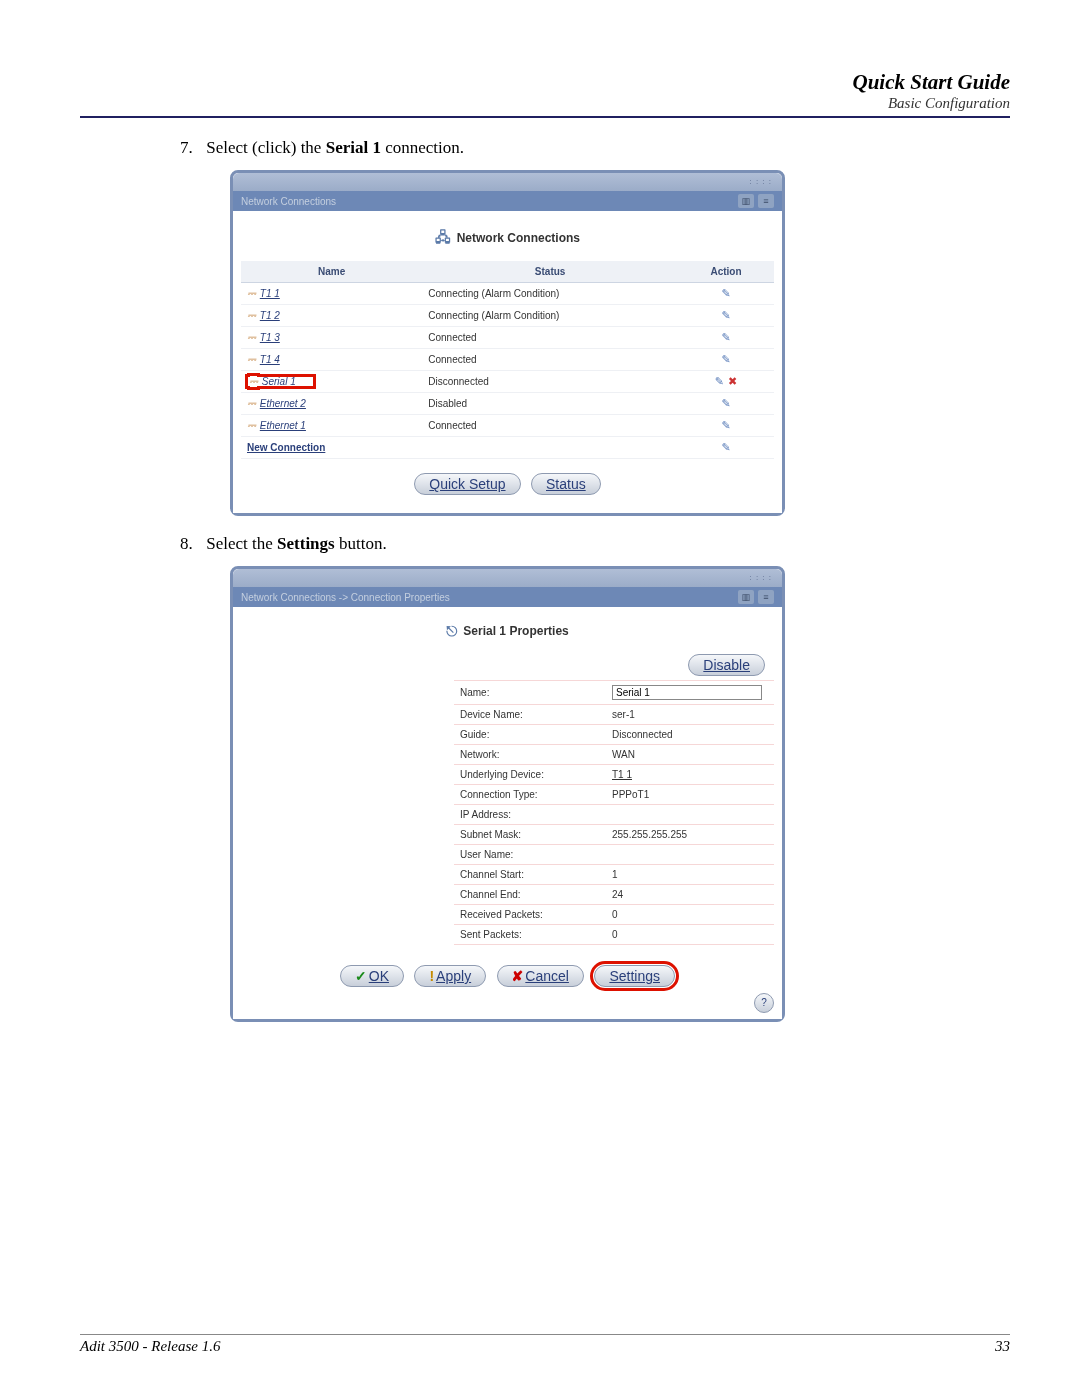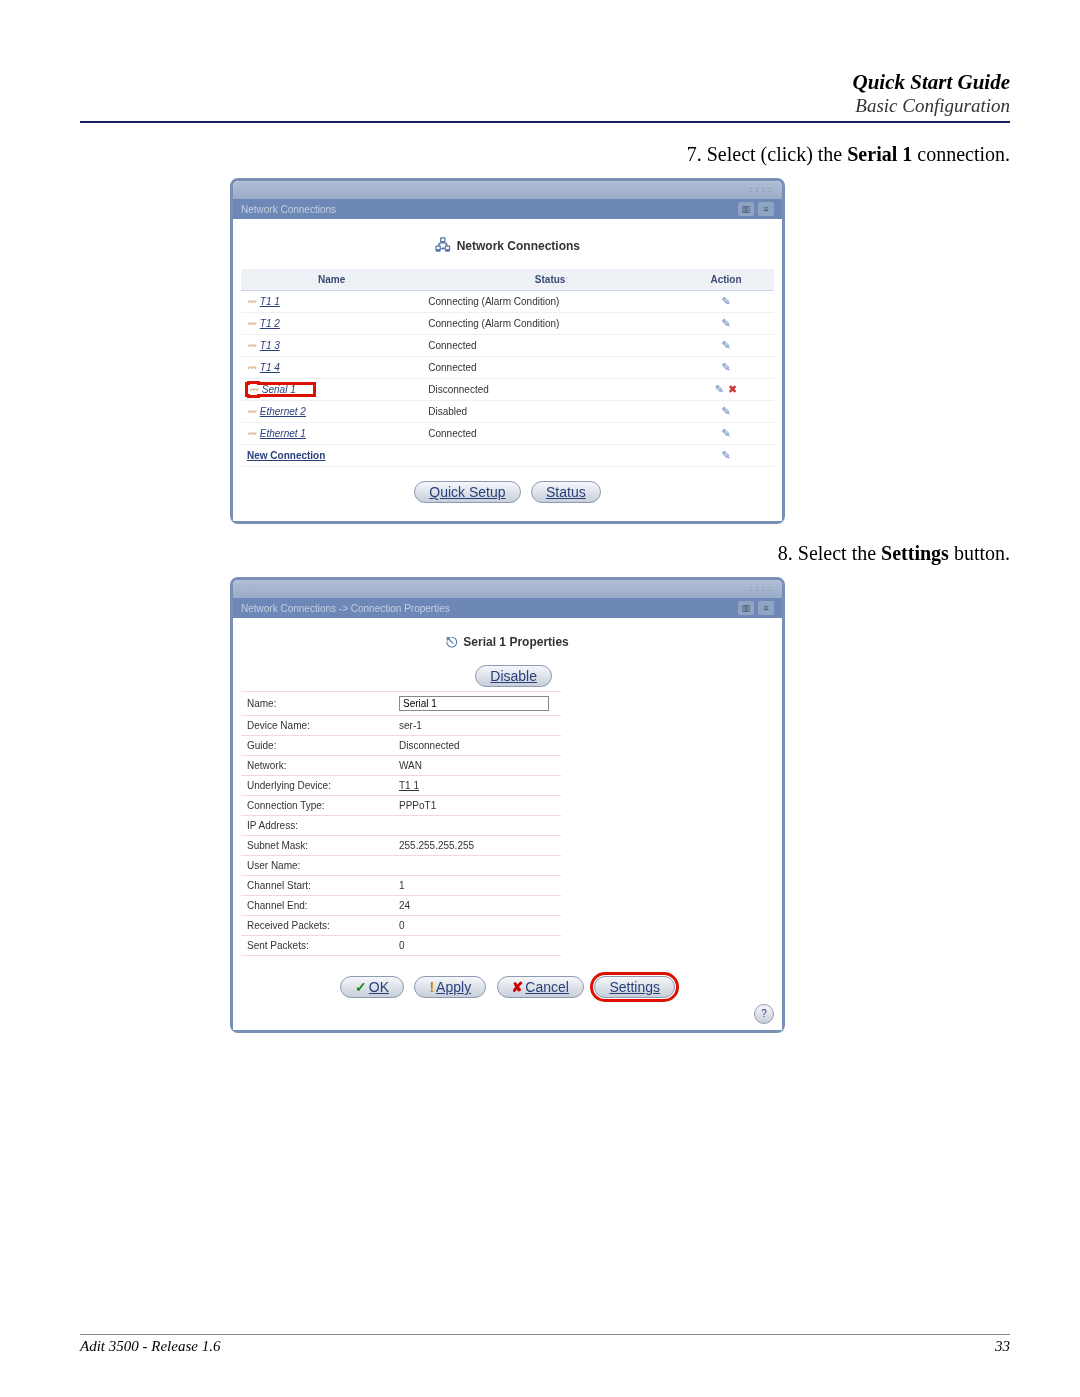--- a/index.html
+++ b/index.html
@@ -23,33 +23,32 @@
     margin-bottom: 2px;
   }
   .header-title {
     font-weight: bold;
     font-style: italic;
     font-size: 21px;
     color: #000;
   }
   .header-sub {
     font-style: italic;
-    font-size: 19px;
+    font-size: 15px;
     color: #333;
   }
   .hr {
     border: none;
     border-top: 2px solid #202060;
     margin: 4px 0 20px 0;
   }
   .step {
     font-family: 'Times New Roman', serif;
-    font-size: 20px;
+    font-size: 17px;
     margin: 12px 0 12px 100px;
-    text-align: right;
   }
   .step-num {
     display: inline-block;
     width: 22px;
   }
   .bold { font-weight: bold; }
   .screenshot {
     margin: 10px 0 18px 150px;
     border: 3px solid #7a8fb5;
     border-radius: 8px;
@@ -184,21 +183,21 @@
     text-decoration: underline;
     cursor: pointer;
   }
 
   
   .screenshot2 {
     width: 555px;
   }
   .props-wrap {
     display: flex;
-    justify-content: flex-start;
+    justify-content: flex-end;
   }
   table.props {
     border-collapse: collapse;
     font-size: 10px;
     width: 320px;
   }
   table.props td {
     padding: 4px 6px;
     border-bottom: 1px solid #f6d7d7;
     color: #333;

